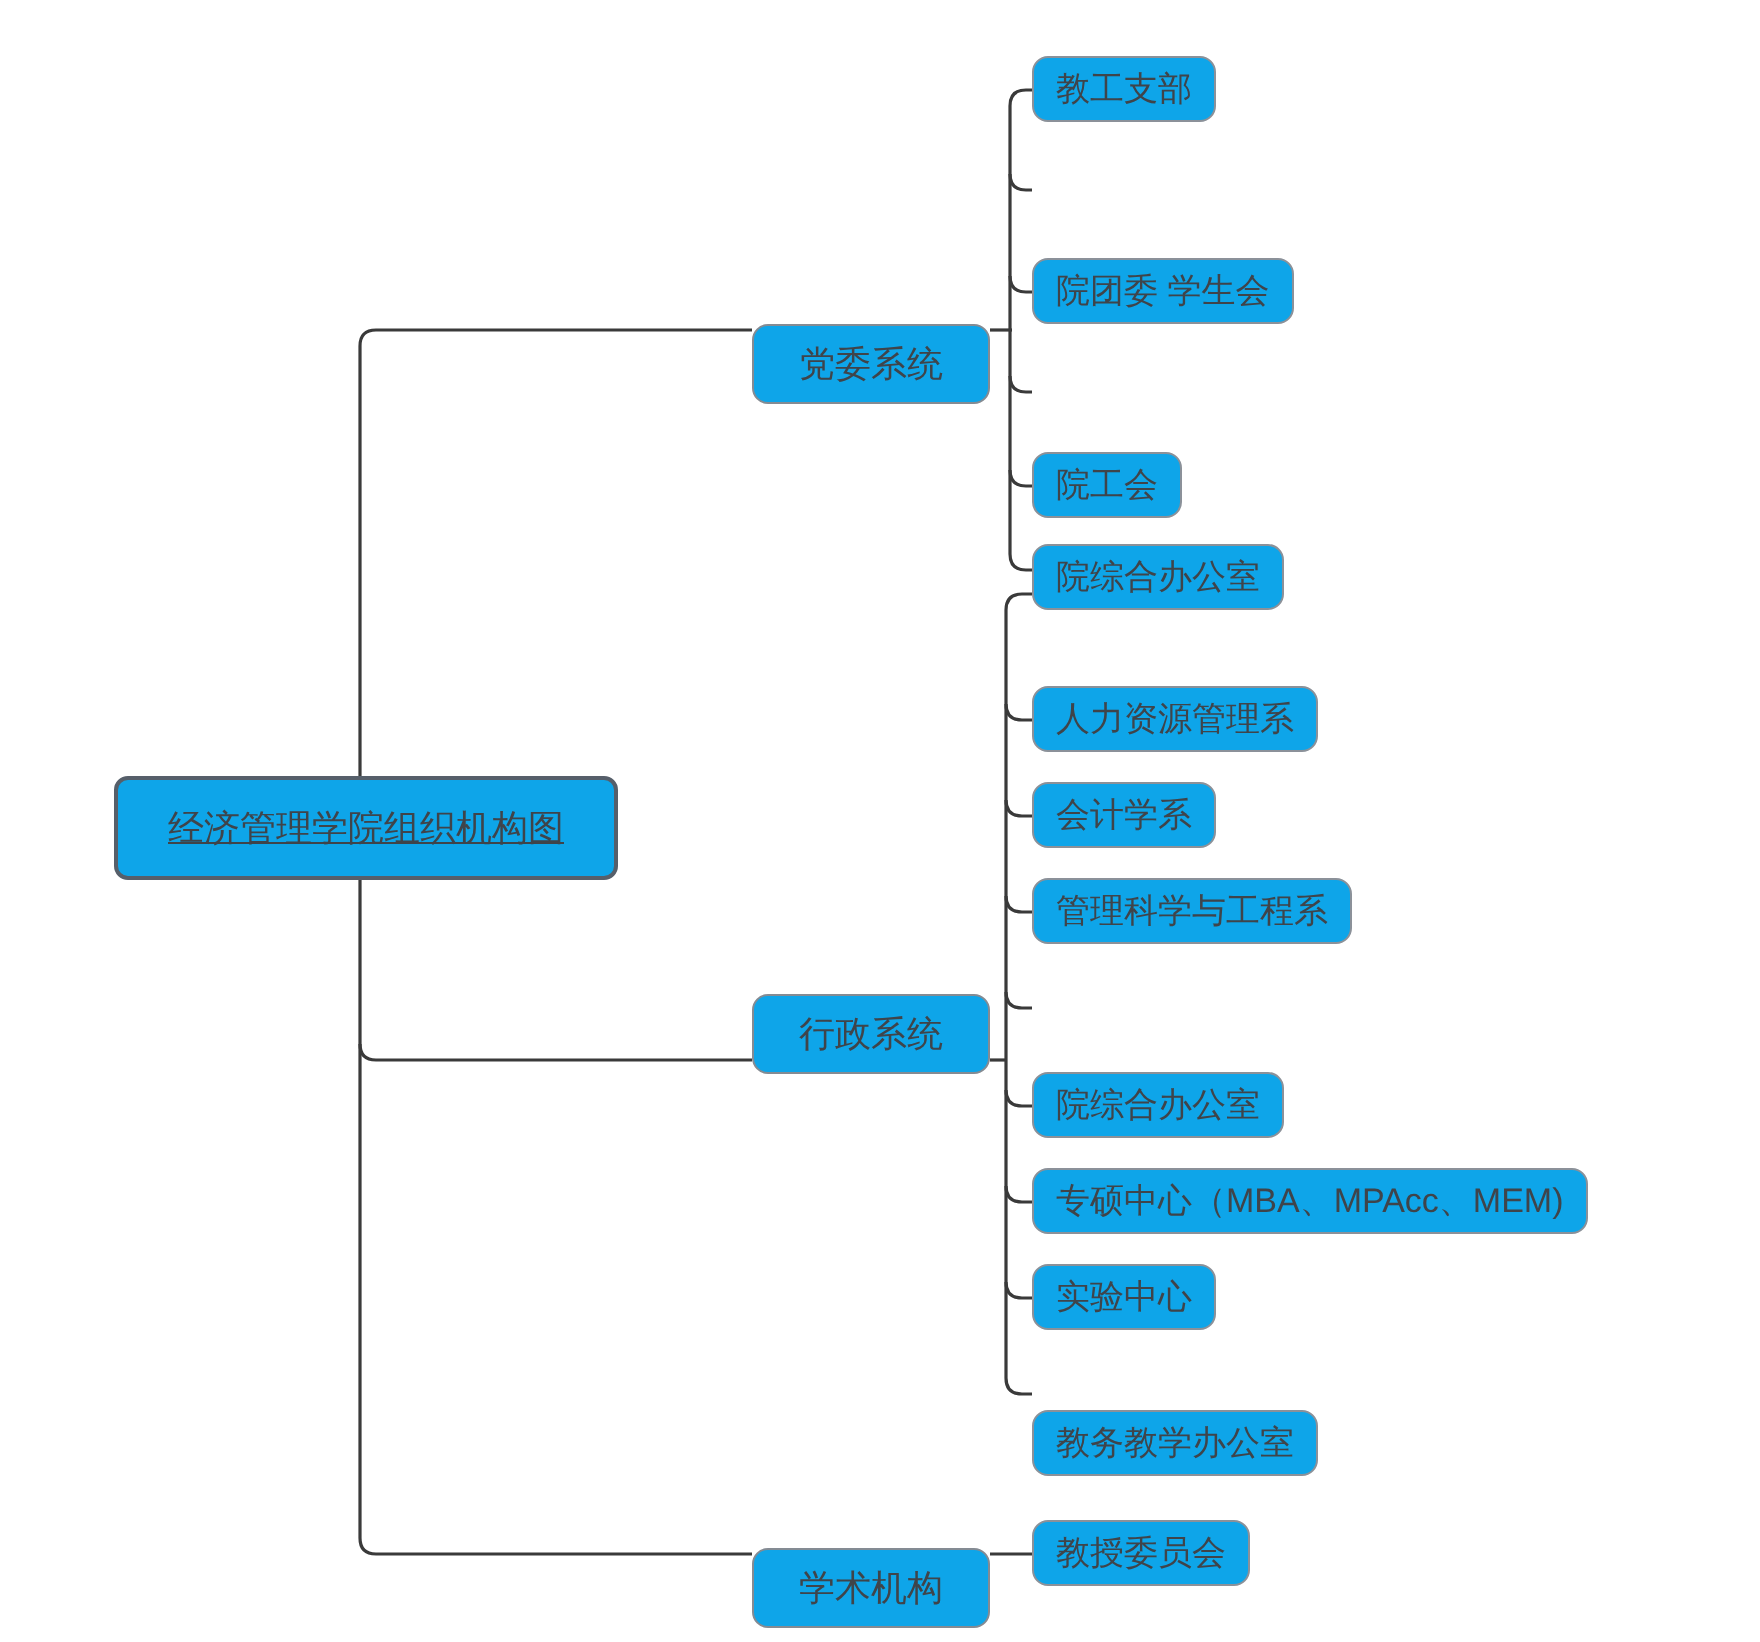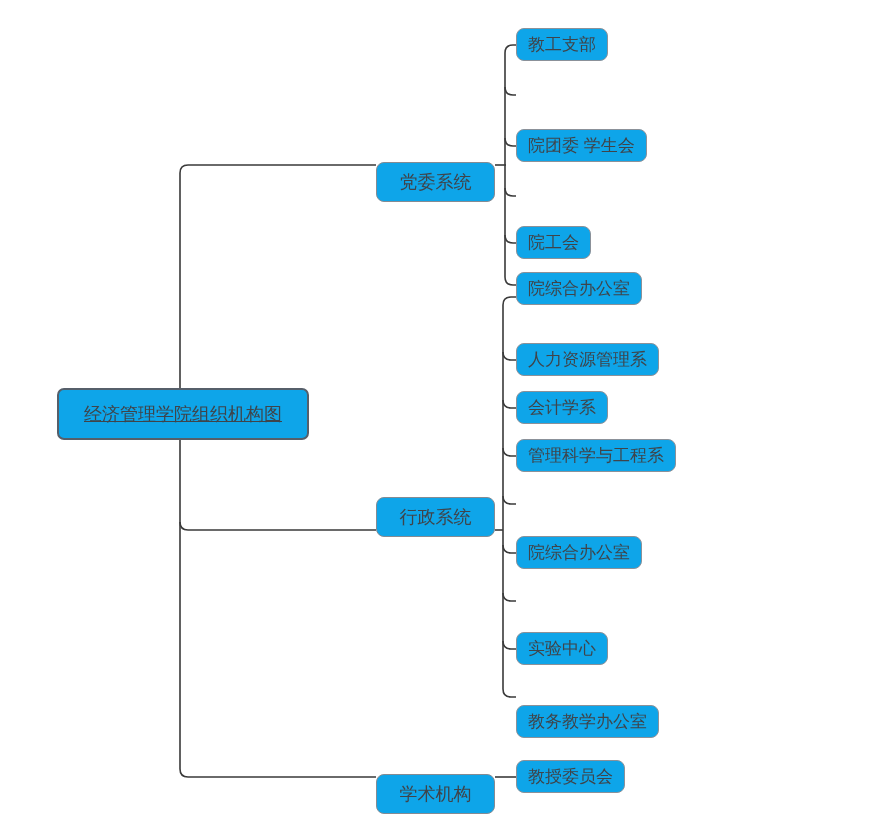--- a/index.html
+++ b/index.html
@@ -82,18 +82,19 @@
 
   <div class="node leaf" style="top:28px">教工支部</div>
   <div class="node leaf" style="top:129px">院团委 学生会</div>
   <div class="node leaf" style="top:226px">院工会</div>
   <div class="node leaf" style="top:272px">院综合办公室</div>
 
   <div class="node leaf" style="top:343px">人力资源管理系</div>
   <div class="node leaf" style="top:439px">管理科学与工程系</div>
   <div class="node leaf" style="top:391px">会计学系</div>
   <div class="node leaf" style="top:536px">院综合办公室</div>
+  <div class="node leaf" style="top:584px">专硕中心（MBA、MPAcc、MEM)</div>
   <div class="node leaf" style="top:632px">实验中心</div>
   <div class="node leaf" style="top:705px">教务教学办公室</div>
 
   <div class="node leaf" style="top:760px">教授委员会</div>
 
 </div>
 
 </body></html>

